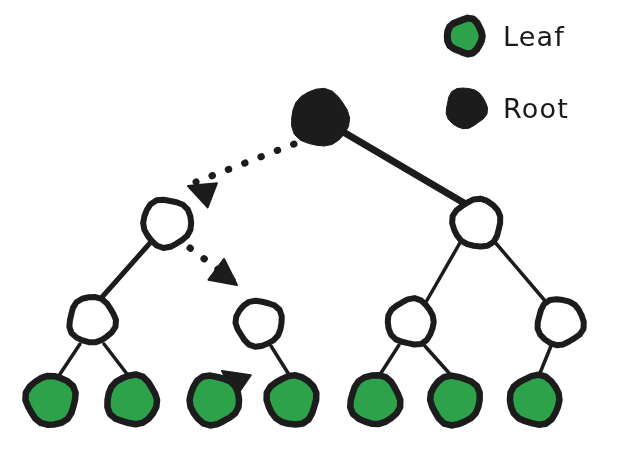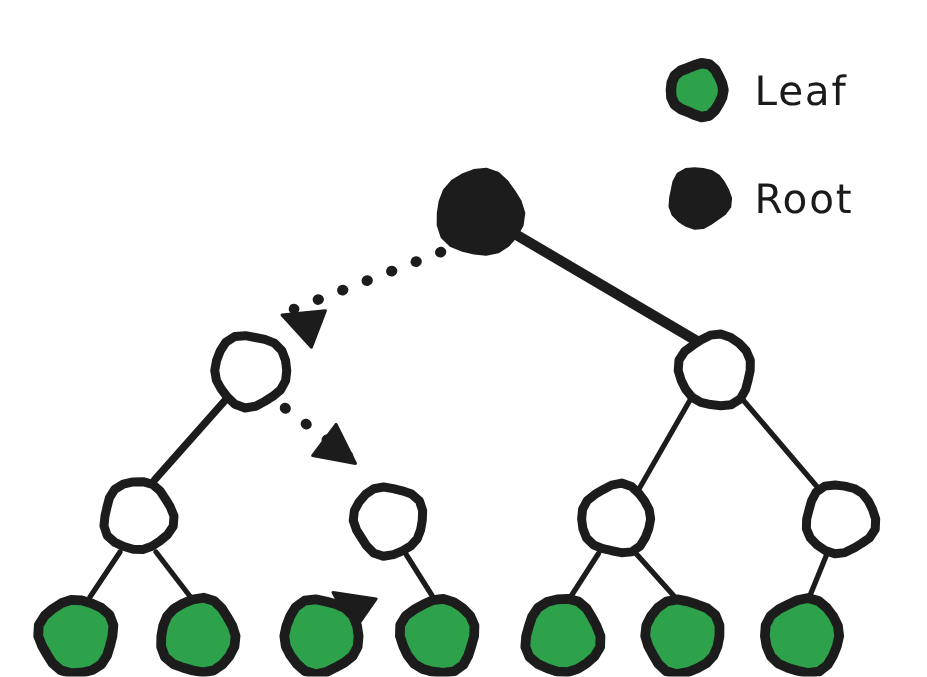--- a/index.html
+++ b/index.html
@@ -13,21 +13,20 @@
     font-family: "DejaVu Sans", sans-serif;
     overflow: hidden;
     position: relative;
   }
   #diagram-root {
     position: absolute;
     left: 0;
     top: 0;
     width: 618px;
     height: 421px;
-    margin-top: 24px;
   }
   svg.canvas {
     display: block;
     width: 618px;
     height: 451px;
   }
   .legend-label {
     font-family: "DejaVu Sans", sans-serif;
     font-size: 27px;
     letter-spacing: 1.2px;

